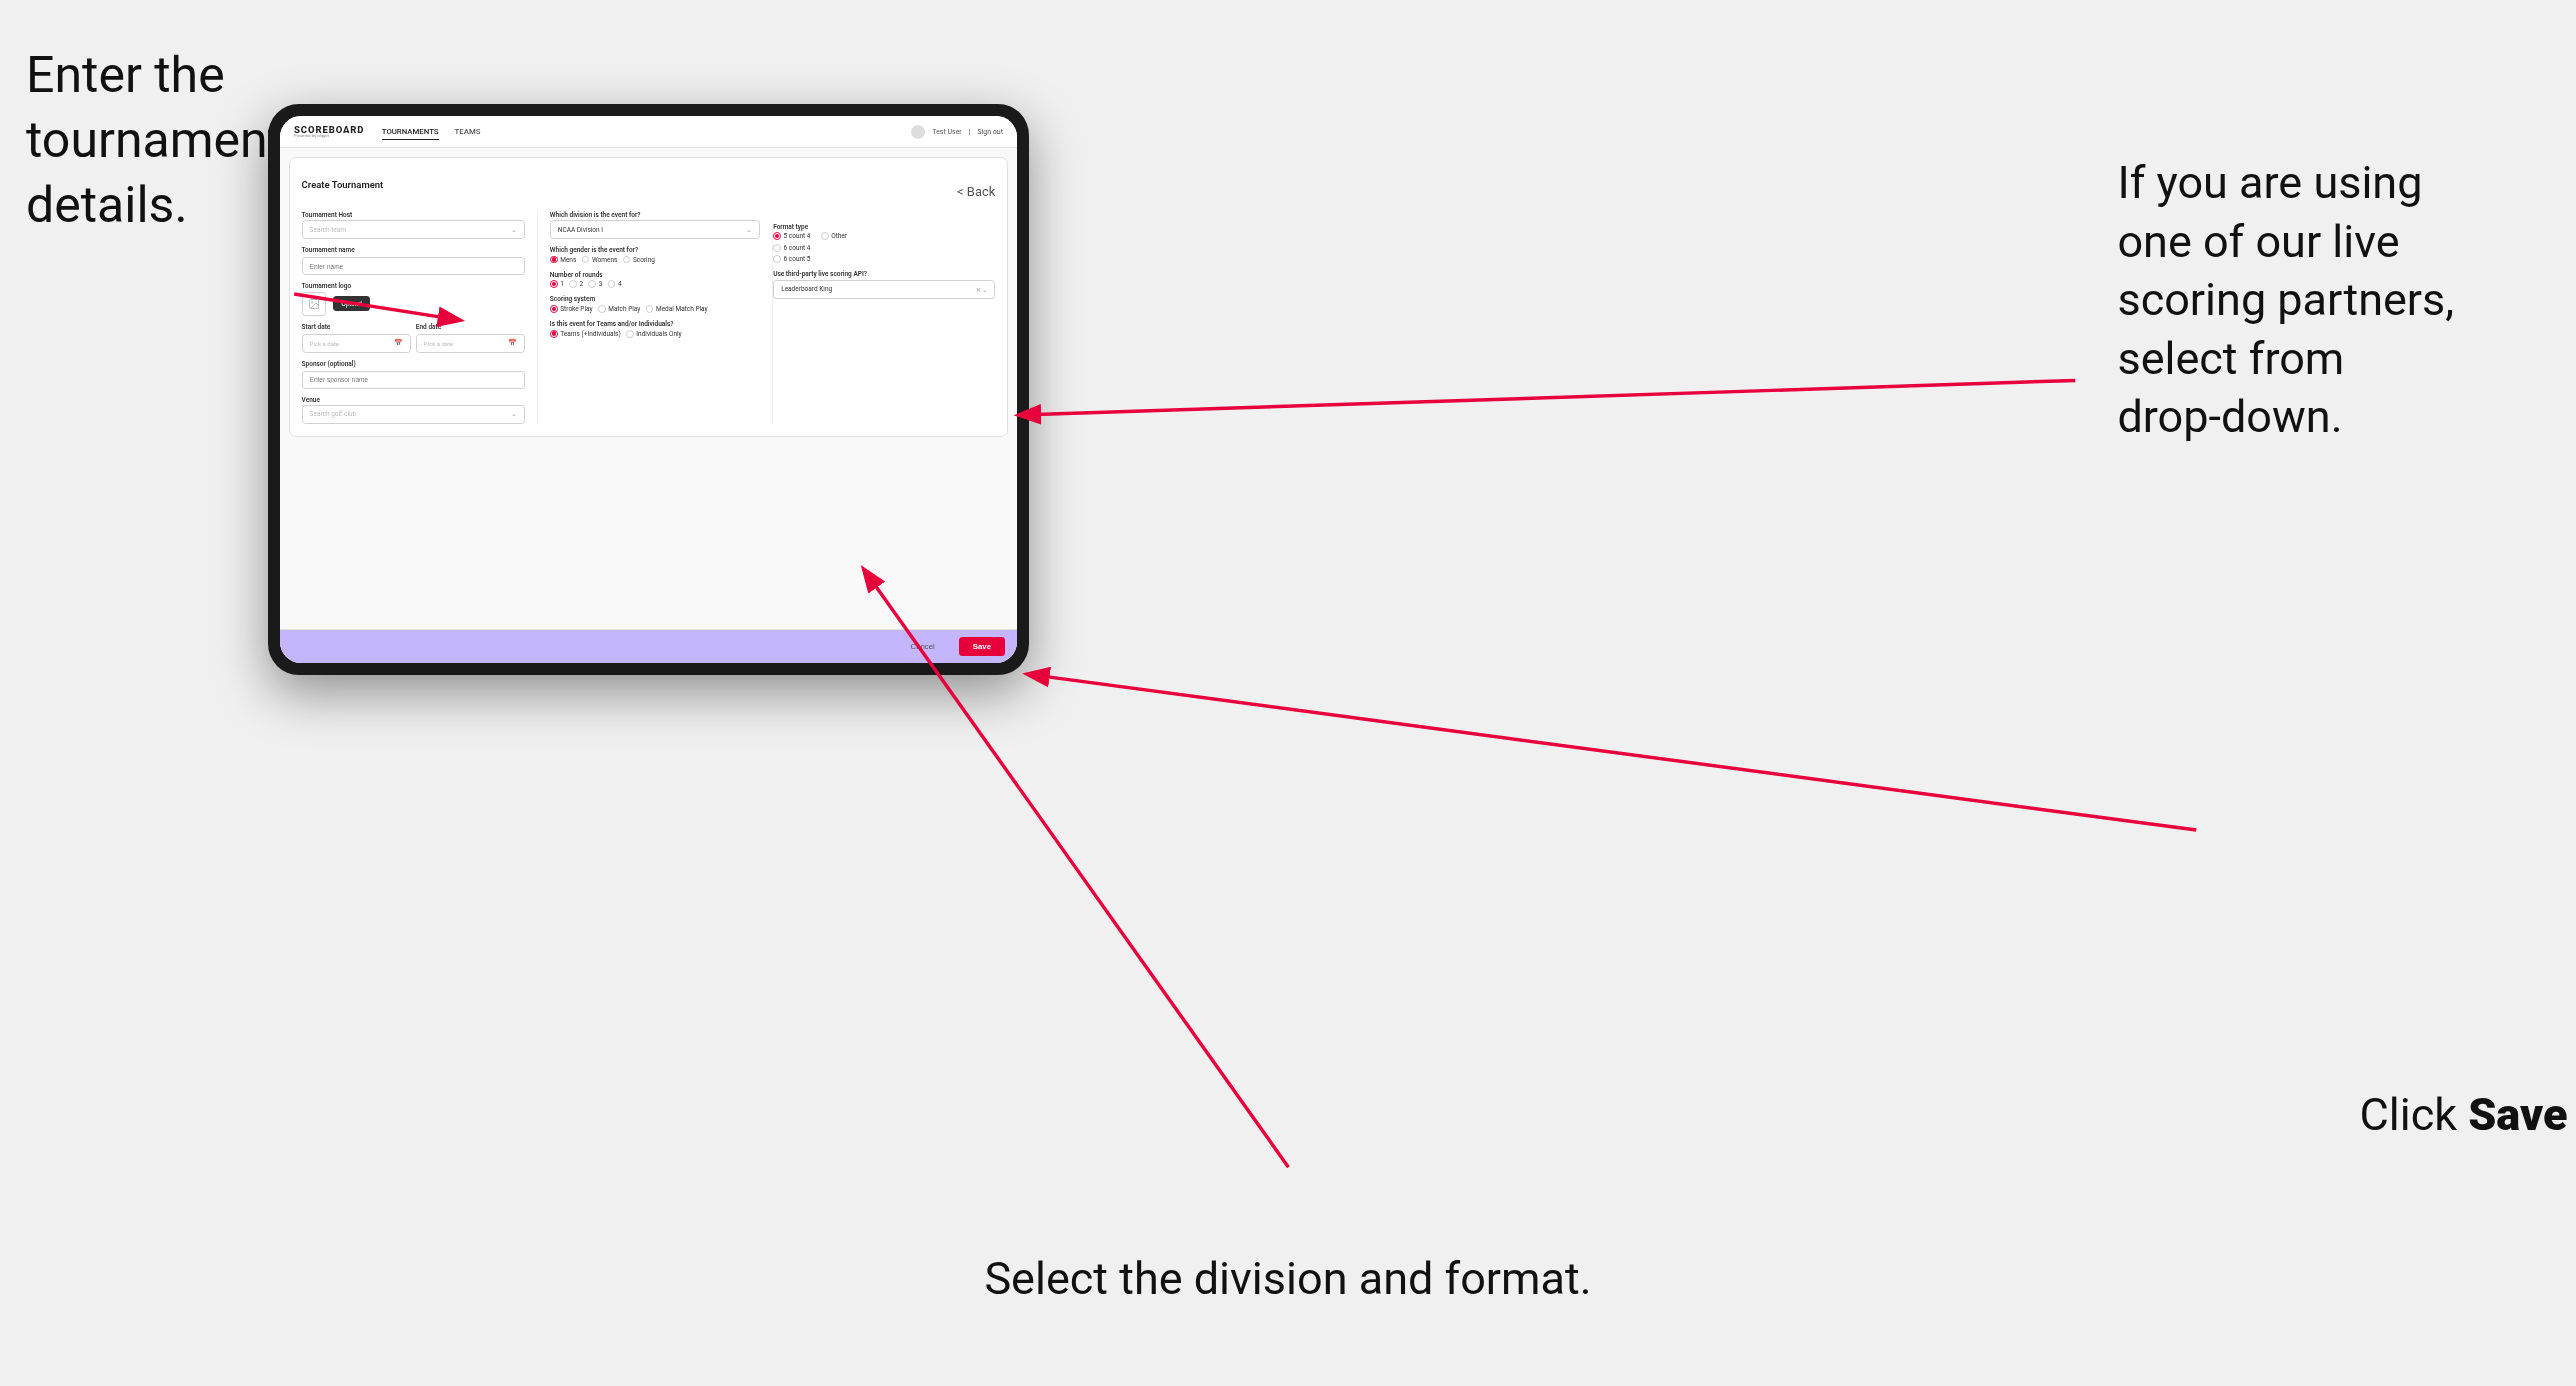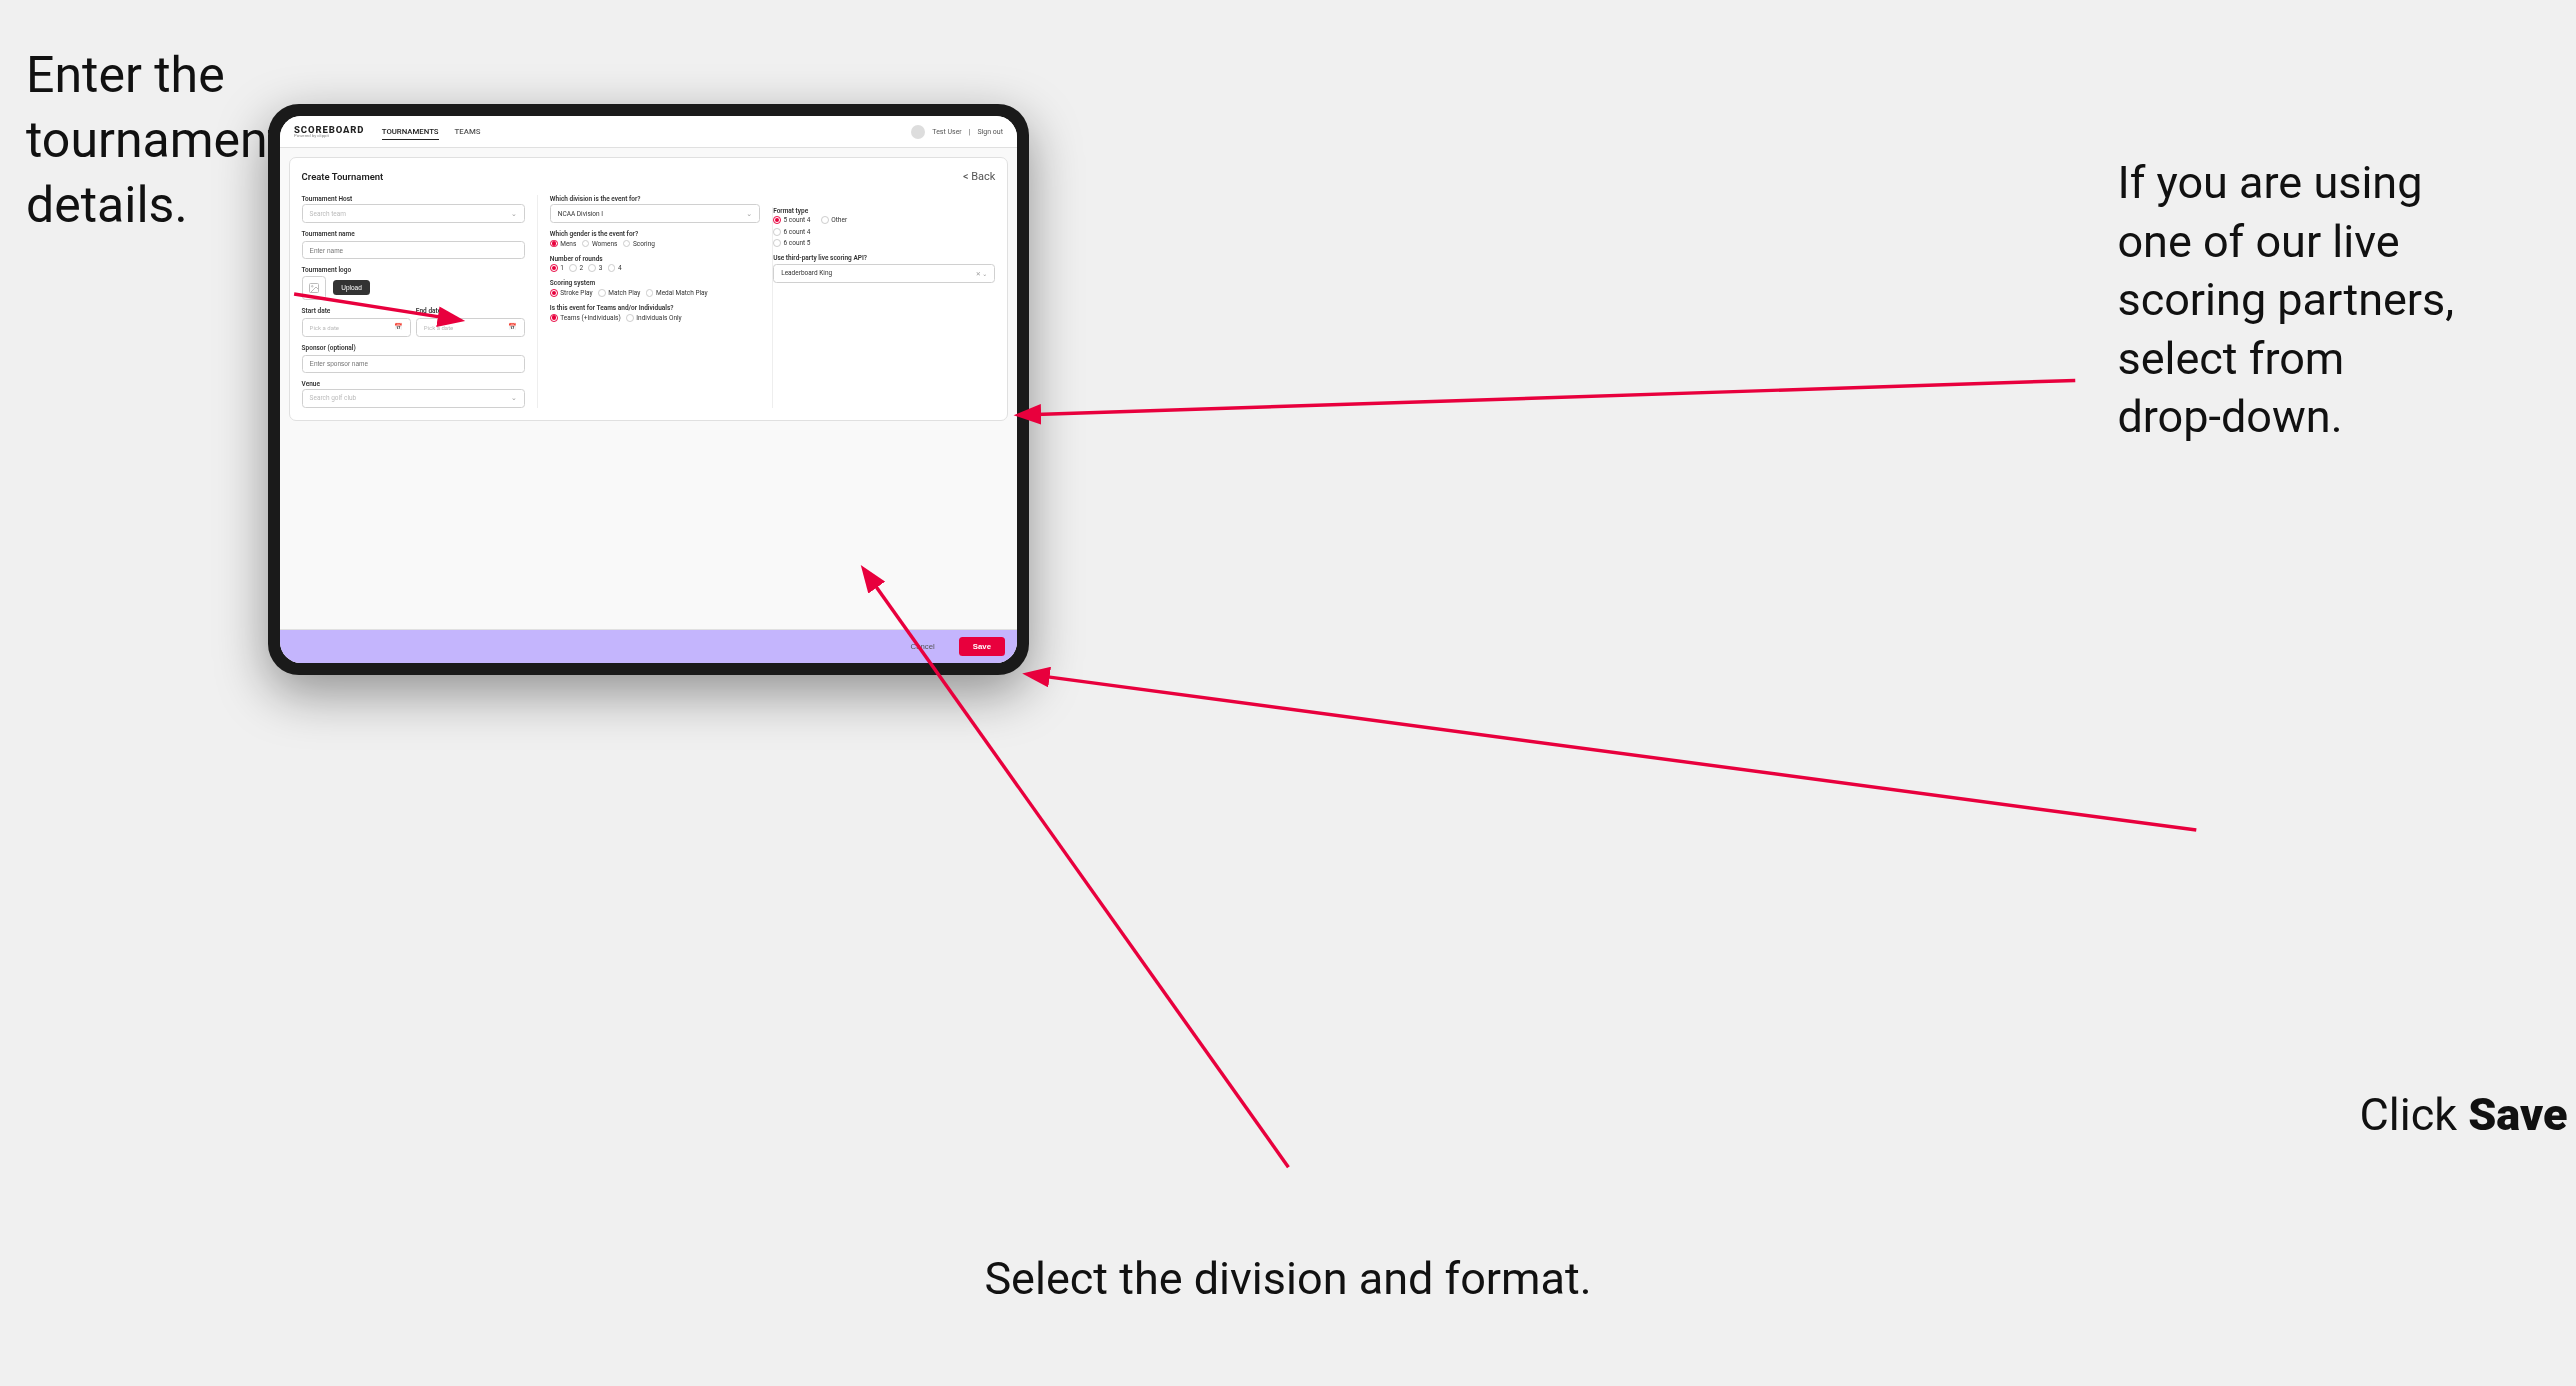--- a/index.html
+++ b/index.html
@@ -162,23 +162,24 @@
       margin-bottom: 12px;
     }
 
     .form-title {
       font-size: 9.5px;
       font-weight: 600;
       color: #222;
     }
 
     .back-link {
-      font-size: 11px;
+      font-size: 13px;
       color: #555;
       cursor: pointer;
+      margin-top: 14px;
     }
 
     .form-grid {
       display: grid;
       grid-template-columns: 1fr 1fr 1fr;
       gap: 12px;
     }
 
     .form-section {
       display: flex;

